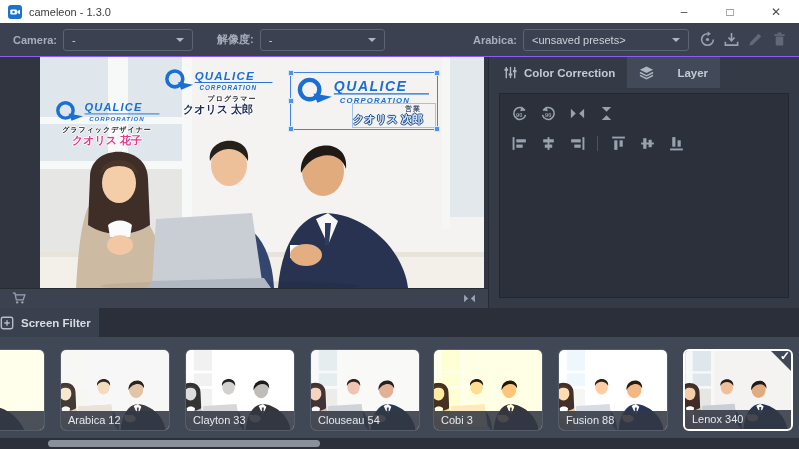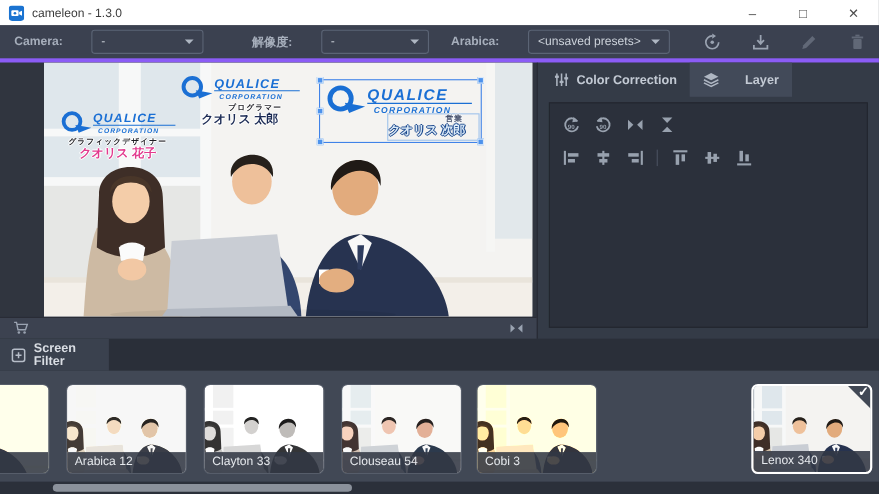--- a/index.html
+++ b/index.html
@@ -9,21 +9,21 @@
     background:#31363f; font-family:Liberation Sans, sans-serif;
     -webkit-font-smoothing:antialiased;
   }
   
   .titlebar { position:absolute; top:0; left:0; right:0; height:23px; background:#ffffff; display:flex; align-items:center; }
   .app-icon { width:14px; height:14px; margin-left:8px; flex:0 0 auto; }
   .title-text { margin-left:7px; font-size:11px; color:#3c3c3c; }
   .win-controls { margin-left:auto; display:flex; height:23px; }
   .win-btn { width:46px; height:23px; display:flex; align-items:center; justify-content:center; color:#4d4d4d; font-size:12px; line-height:1; }
   
-  .toolbar { position:absolute; top:23px; left:0; right:0; height:34px; background:#3b4150; border-bottom:4px solid #8b5cf6; display:flex; align-items:center;gap:20px; }
+  .toolbar { position:absolute; top:23px; left:0; right:0; height:34px; background:#3b4150; border-bottom:1px solid #8b5cf6; display:flex; align-items:center; }
   .tb-label { font-weight:bold; font-size:11px; color:#a6aebb; white-space:nowrap; }
   .dd { height:22px; border:1px solid #5b6475; border-radius:3px; background:#3b4150; display:flex; align-items:center; font-size:11px; color:#ccd2da; padding:0 8px; }
   .dd .dd-val { flex:1 1 auto; overflow:hidden; white-space:nowrap; }
   .chev { width:0; height:0; border-left:4px solid transparent; border-right:4px solid transparent; border-top:4px solid #aeb6c2; margin-left:6px; flex:0 0 auto; }
   .tb-icon-btn { width:24px; height:24px; display:flex; align-items:center; justify-content:center; color:#9aa3b1; flex:0 0 auto; }
   .tb-icon-btn svg { width:17px; height:17px; }
   
   .preview-bg { position:absolute; top:57px; left:0; width:488px; height:231px; background:#30353f; }
   .video-frame { position:absolute; left:40px; top:0; width:444px; height:231px; background:#e9ebec; overflow:hidden; }
   .video-frame > svg { position:absolute; inset:0; width:100%; height:100%; }
@@ -58,21 +58,21 @@
   .rp-tab.active { background:#424a59;gap:23px; }
   .rp-tab svg { width:15px; height:15px; color:#aeb6c2; }
   .rp-body { position:absolute; left:10px; right:10px; top:36px; bottom:10px; background:#2b303b; border:1px solid #22262e; }
   .tool-row { display:flex; align-items:center; gap:7px; padding:8px 0 0 8px; color:#98a1ae; }
   .tool-btn { width:22px; height:22px; display:flex; align-items:center; justify-content:center; }
   .tool-btn svg { width:17px; height:17px; }
   .tool-sep { width:1px; height:15px; background:#4a5160; margin:0 2px; }
   
   .filter-header { position:absolute; top:308px; left:0; right:0; height:29px; background:#2a2f39; }
   .filter-tab { position:absolute; left:0; top:0; width:99px; height:29px; background:#3a414e; display:flex; align-items:center; gap:7px;
-                padding-left:10px; font-size:11.5px; font-weight:bold; color:#d9dde3; }
+                font-size:11.5px; font-weight:bold; color:#d9dde3; }
   .filter-tab svg { width:14px; height:14px; color:#b6bdc8; }
   .filter-strip { position:absolute; top:337px; left:0; right:0; height:101px; background:#414855; }
   .filter-card { position:absolute; top:12px; width:110px; height:82px; border:1px solid #565d6a; border-radius:6px; overflow:hidden; background:#3a4150; }
   .card-img { position:absolute; inset:0; }
   .card-img svg { width:100%; height:100%; display:block; }
   .card-label { position:absolute; left:0; right:0; bottom:0; height:19px; background:rgba(50,56,68,.88); color:#e6e9ed;
                 font-size:11px; line-height:19px; padding-left:7px; white-space:nowrap; }
   .filter-card.selected { border:2px solid #ffffff; }
   .sel-fold { position:absolute; top:-1px; right:-1px; width:0; height:0;
               border-top:22px solid #414855; border-left:22px solid transparent; }
@@ -412,20 +412,28 @@
       <div class="card-label">Clouseau 54</div>
     </div>
     <div class="filter-card f-cobi" style="left:433px">
       <div class="card-img">
         <svg viewBox="0 0 444 231" preserveAspectRatio="xMidYMid slice">
             <use href="#office-scene"></use>
           </svg>
       </div>
       <div class="card-label">Cobi 3</div>
     </div>
+    <div class="filter-card f-fusion" style="left:558px">
+      <div class="card-img">
+        <svg viewBox="0 0 444 231" preserveAspectRatio="xMidYMid slice">
+            <use href="#office-scene"></use>
+          </svg>
+      </div>
+      <div class="card-label">Fusion 88</div>
+    </div>
     <div class="filter-card f-lenox selected" style="left:683px">
       <div class="card-img">
         <svg viewBox="0 0 444 231" preserveAspectRatio="xMidYMid slice">
             <use href="#office-scene"></use>
           </svg>
       </div>
       <div class="card-label">Lenox 340</div>
       <div class="sel-fold"></div>
       <div class="sel-check">✓</div>
     </div>

